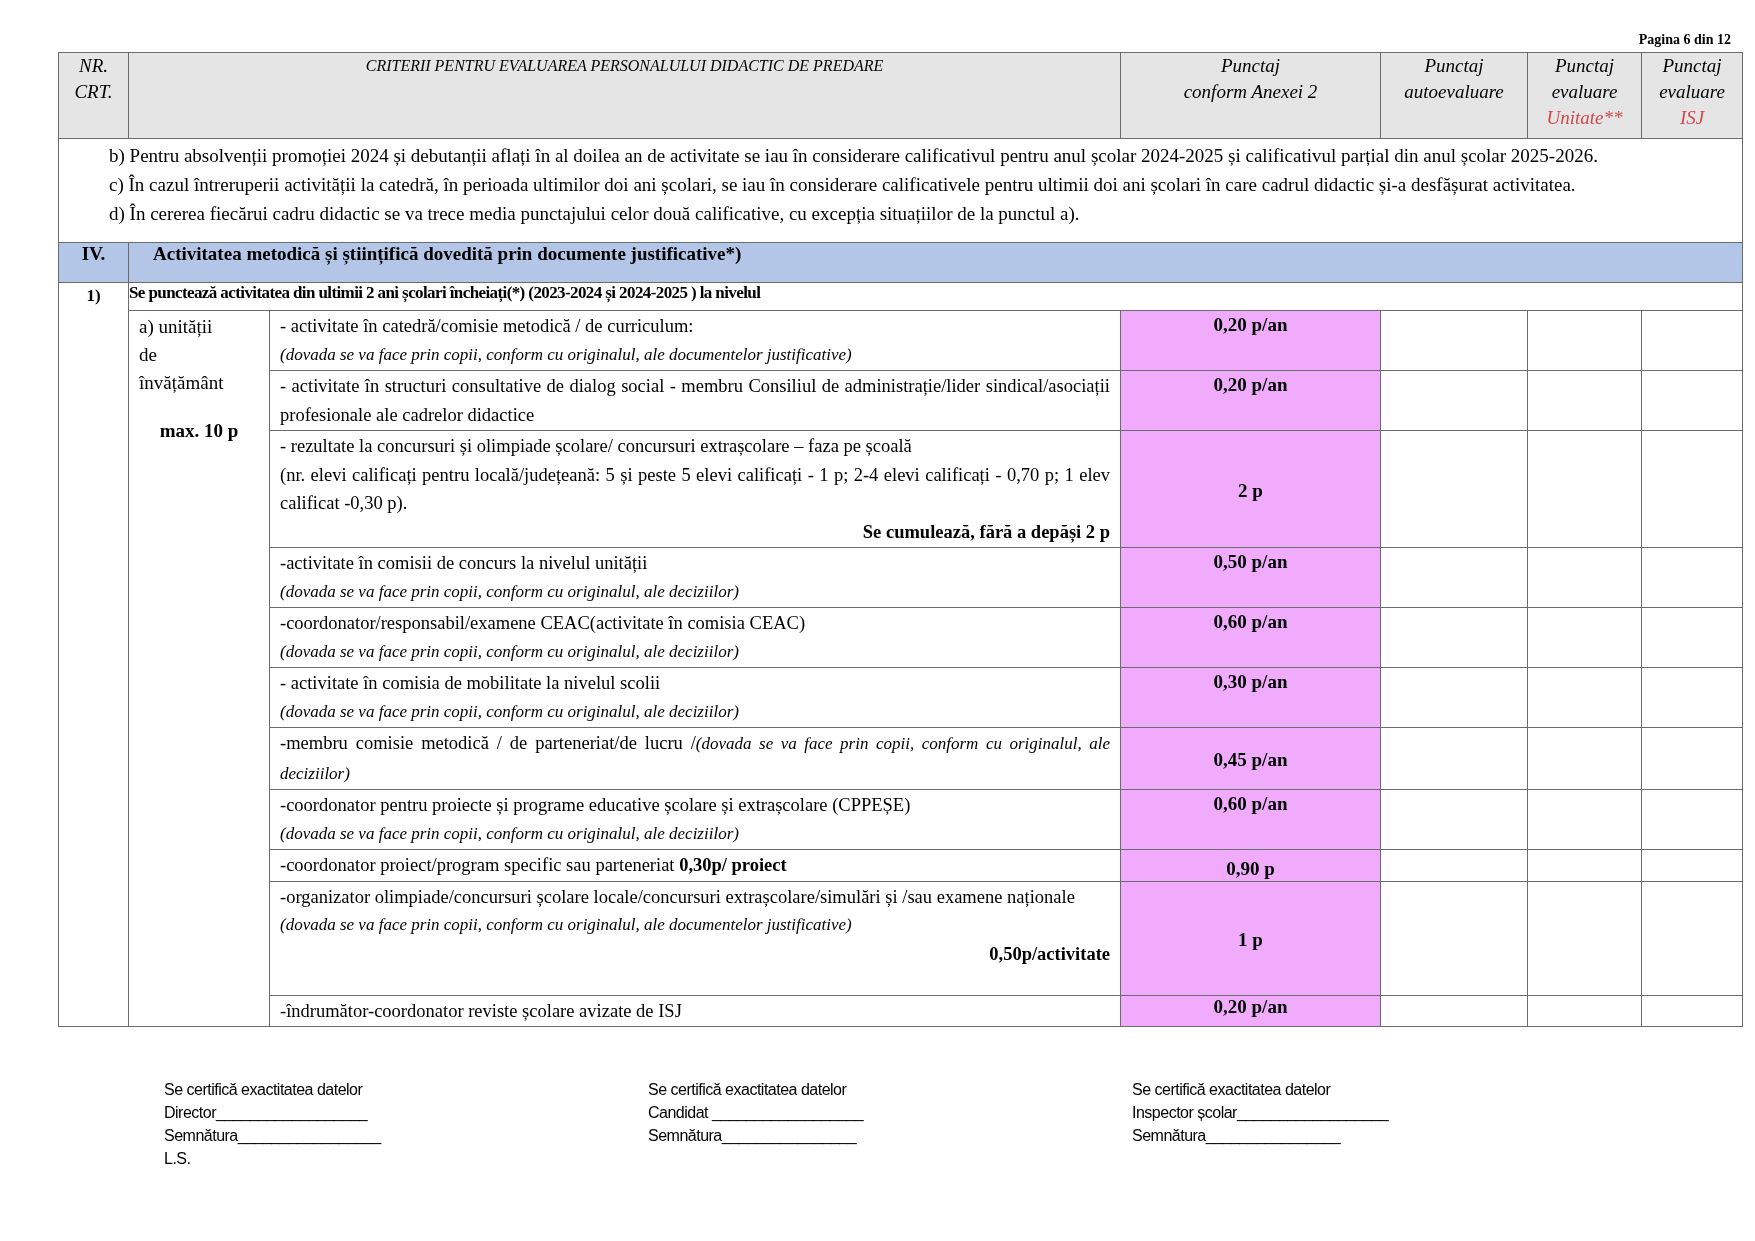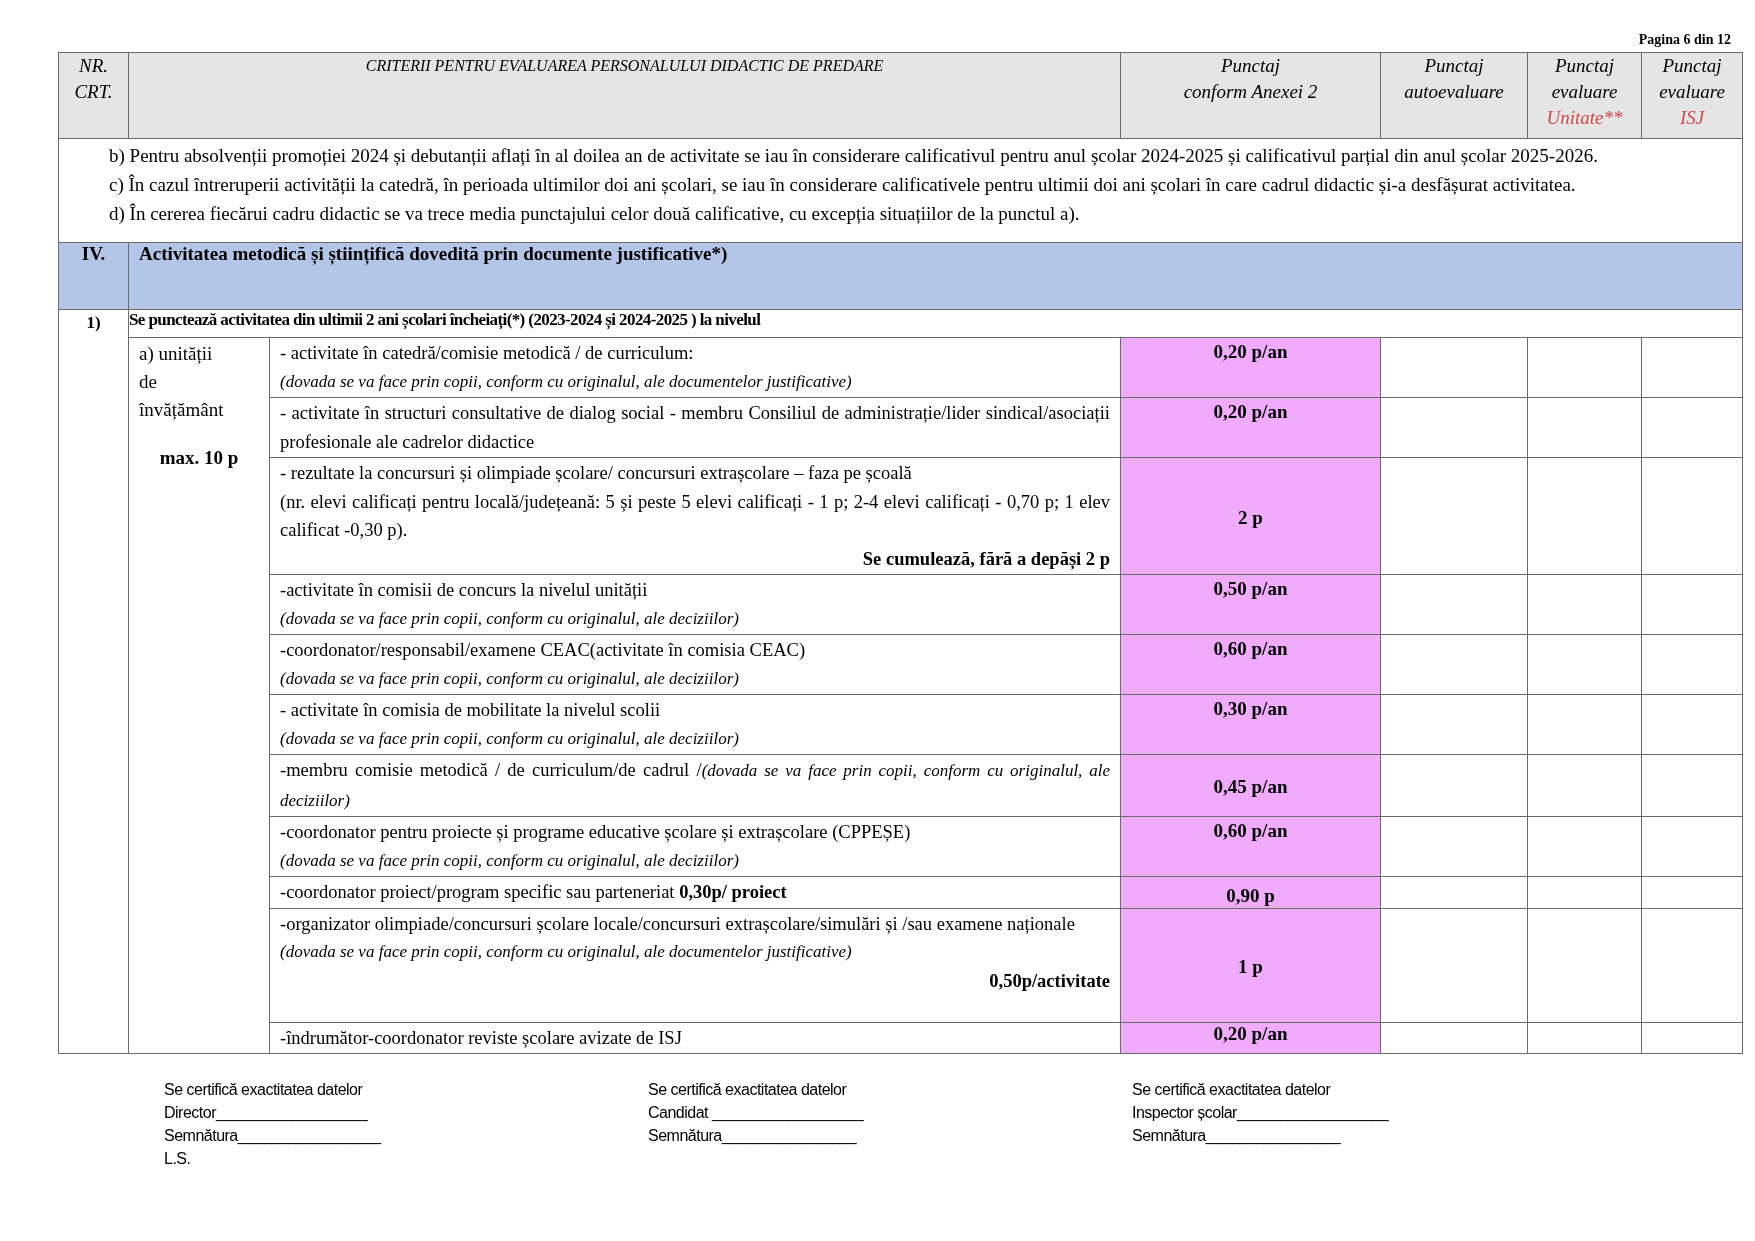--- a/index.html
+++ b/index.html
@@ -18,23 +18,23 @@
   .hdr th {
     background: #e5e5e5; font-style: italic; font-weight: normal; font-size: 19px;
     text-align: center; vertical-align: middle; height: 86px; line-height: 26px;
   }
   .hdr th.crit { font-size: 16px; }
   .red { color: #d2474b; }
 
   .notes td { font-weight: normal; font-size: 19px; line-height: 29px; padding: 2px 12px 14px 50px; text-align: justify; }
   .notes p { text-indent: 0; }
 
-  .sec td { background: #b4c6e7; height: 67px; vertical-align: middle; font-weight: bold; font-size: 19px; }
+  .sec td { background: #b4c6e7; height: 40px; vertical-align: middle; font-weight: bold; font-size: 19px; }
   .sec .num { text-align: center; }
-  .sec .ttl { padding-left: 10px; }
+  .sec .ttl { padding-left: 24px; }
 
   .r1 td { font-weight: bold; font-size: 17px; height: 28px; vertical-align: middle; }
   .r1 .num { text-align: center; }
   .r1 .ttl { letter-spacing: -0.6px; }
 
   .sub { font-size: 19px; line-height: 28px; padding: 2px 10px; }
   .sub .max { font-weight: bold; text-align: center; margin-top: 20px; }
 
   .desc { font-size: 18.5px; line-height: 28.5px; padding: 1px 10px; text-align: justify; }
   .desc .it { font-style: italic; font-size: 17px; }
@@ -158,21 +158,21 @@
       <div class="it">(dovada se va face prin copii, conform cu originalul, ale deciziilor)</div>
     </td>
     <td class="score">0,30 p/an</td>
     <td class="blank"></td>
     <td class="blank"></td>
     <td class="blank"></td>
   </tr>
 
   <tr style="height:51px">
     <td class="desc">
-      <span>-membru comisie metodică / de curriculum/de cadrul /</span><span class="it">(dovada se va face prin copii, conform cu originalul, ale deciziilor)</span>
+      <span>-membru comisie metodică / de parteneriat/de lucru /</span><span class="it">(dovada se va face prin copii, conform cu originalul, ale deciziilor)</span>
     </td>
     <td class="score mid">0,45 p/an</td>
     <td class="blank"></td>
     <td class="blank"></td>
     <td class="blank"></td>
   </tr>
 
   <tr style="height:51px">
     <td class="desc">
       <div>-coordonator pentru proiecte și programe educative școlare și extrașcolare (CPPEȘE)</div>

